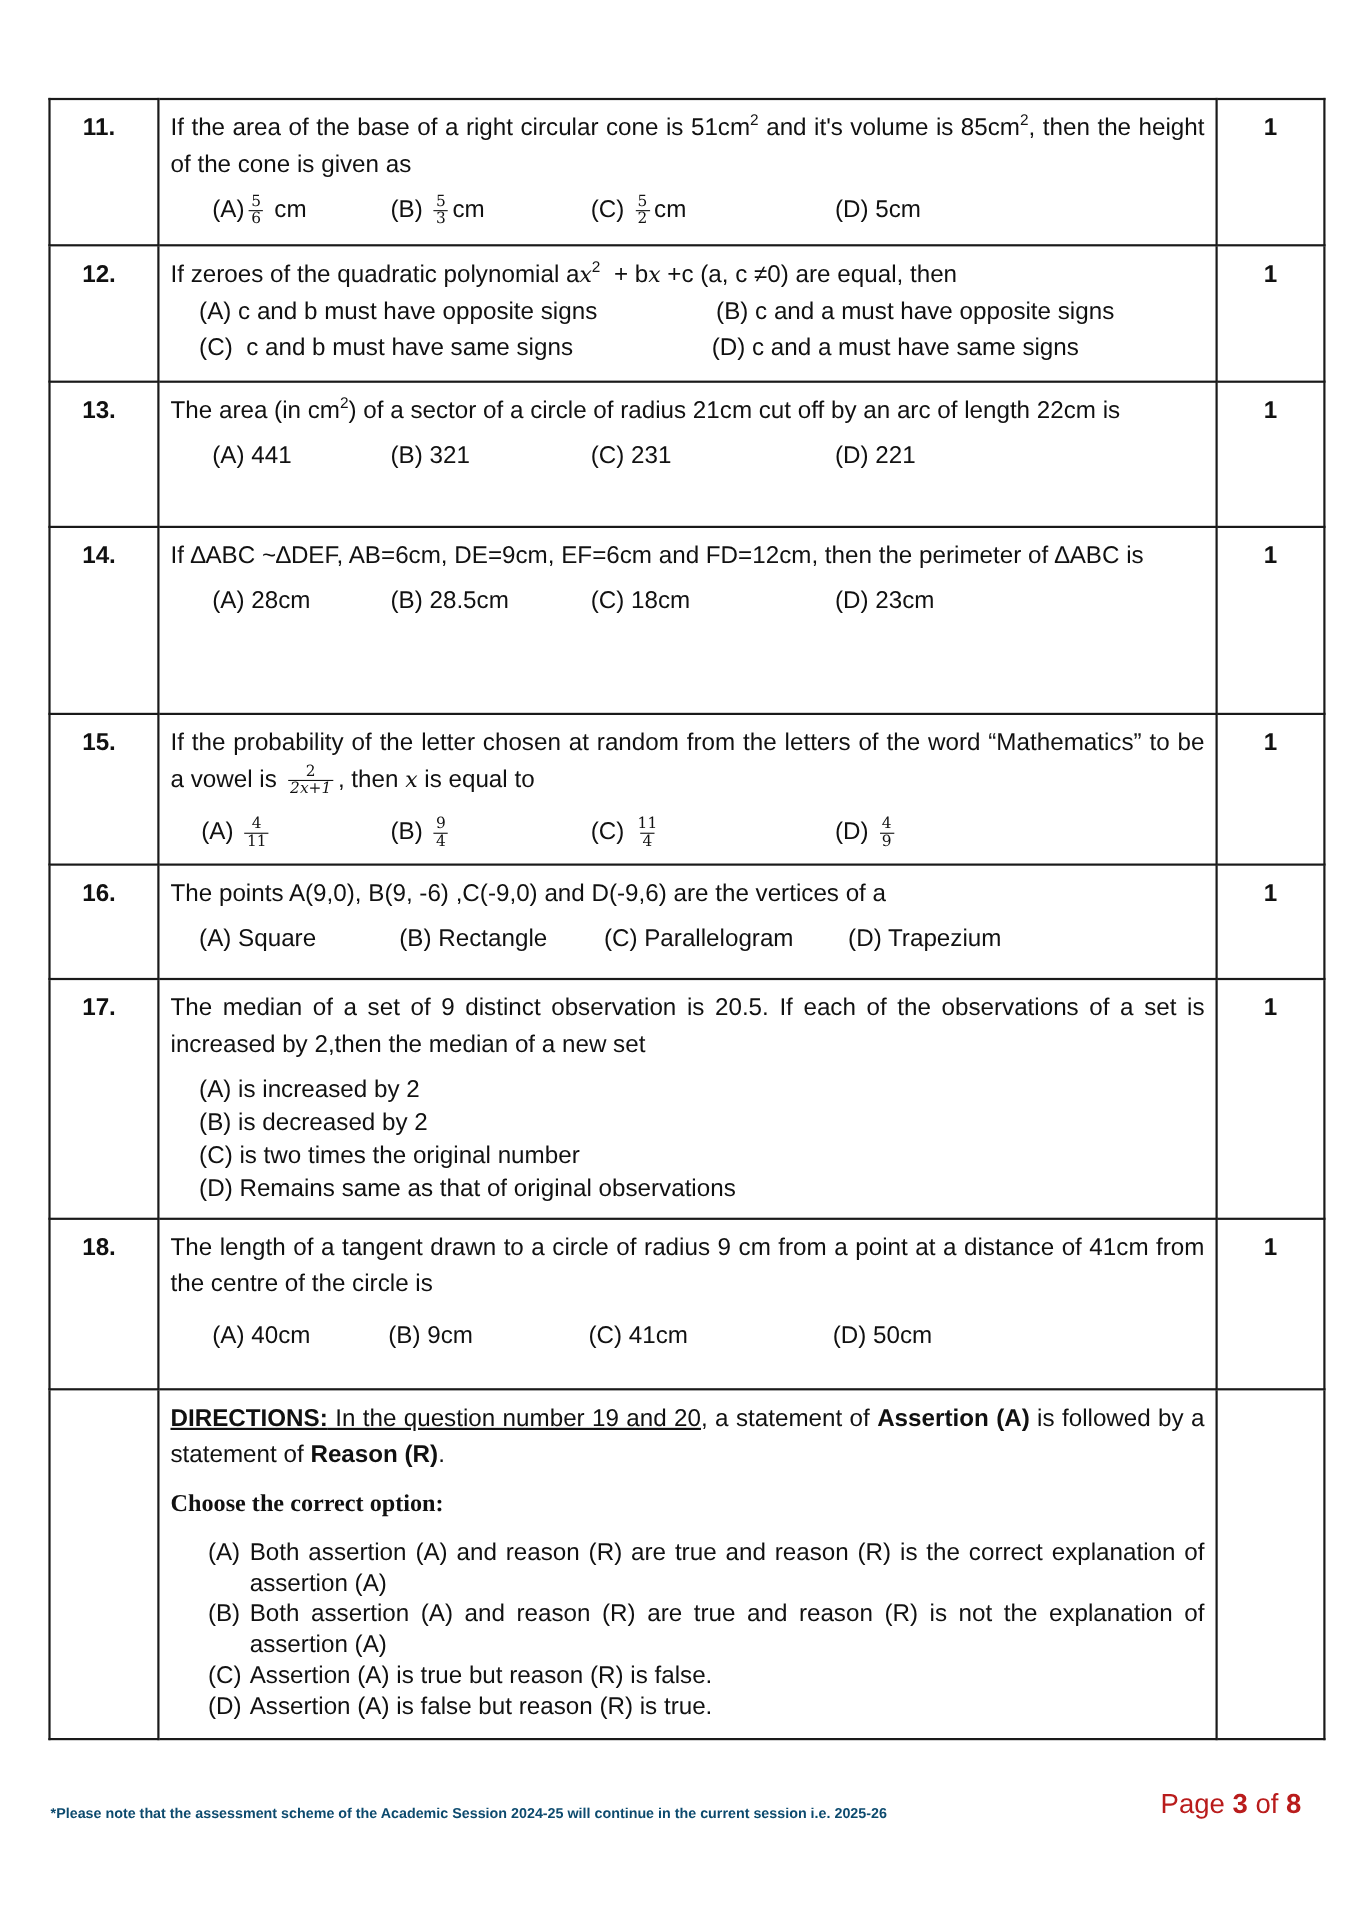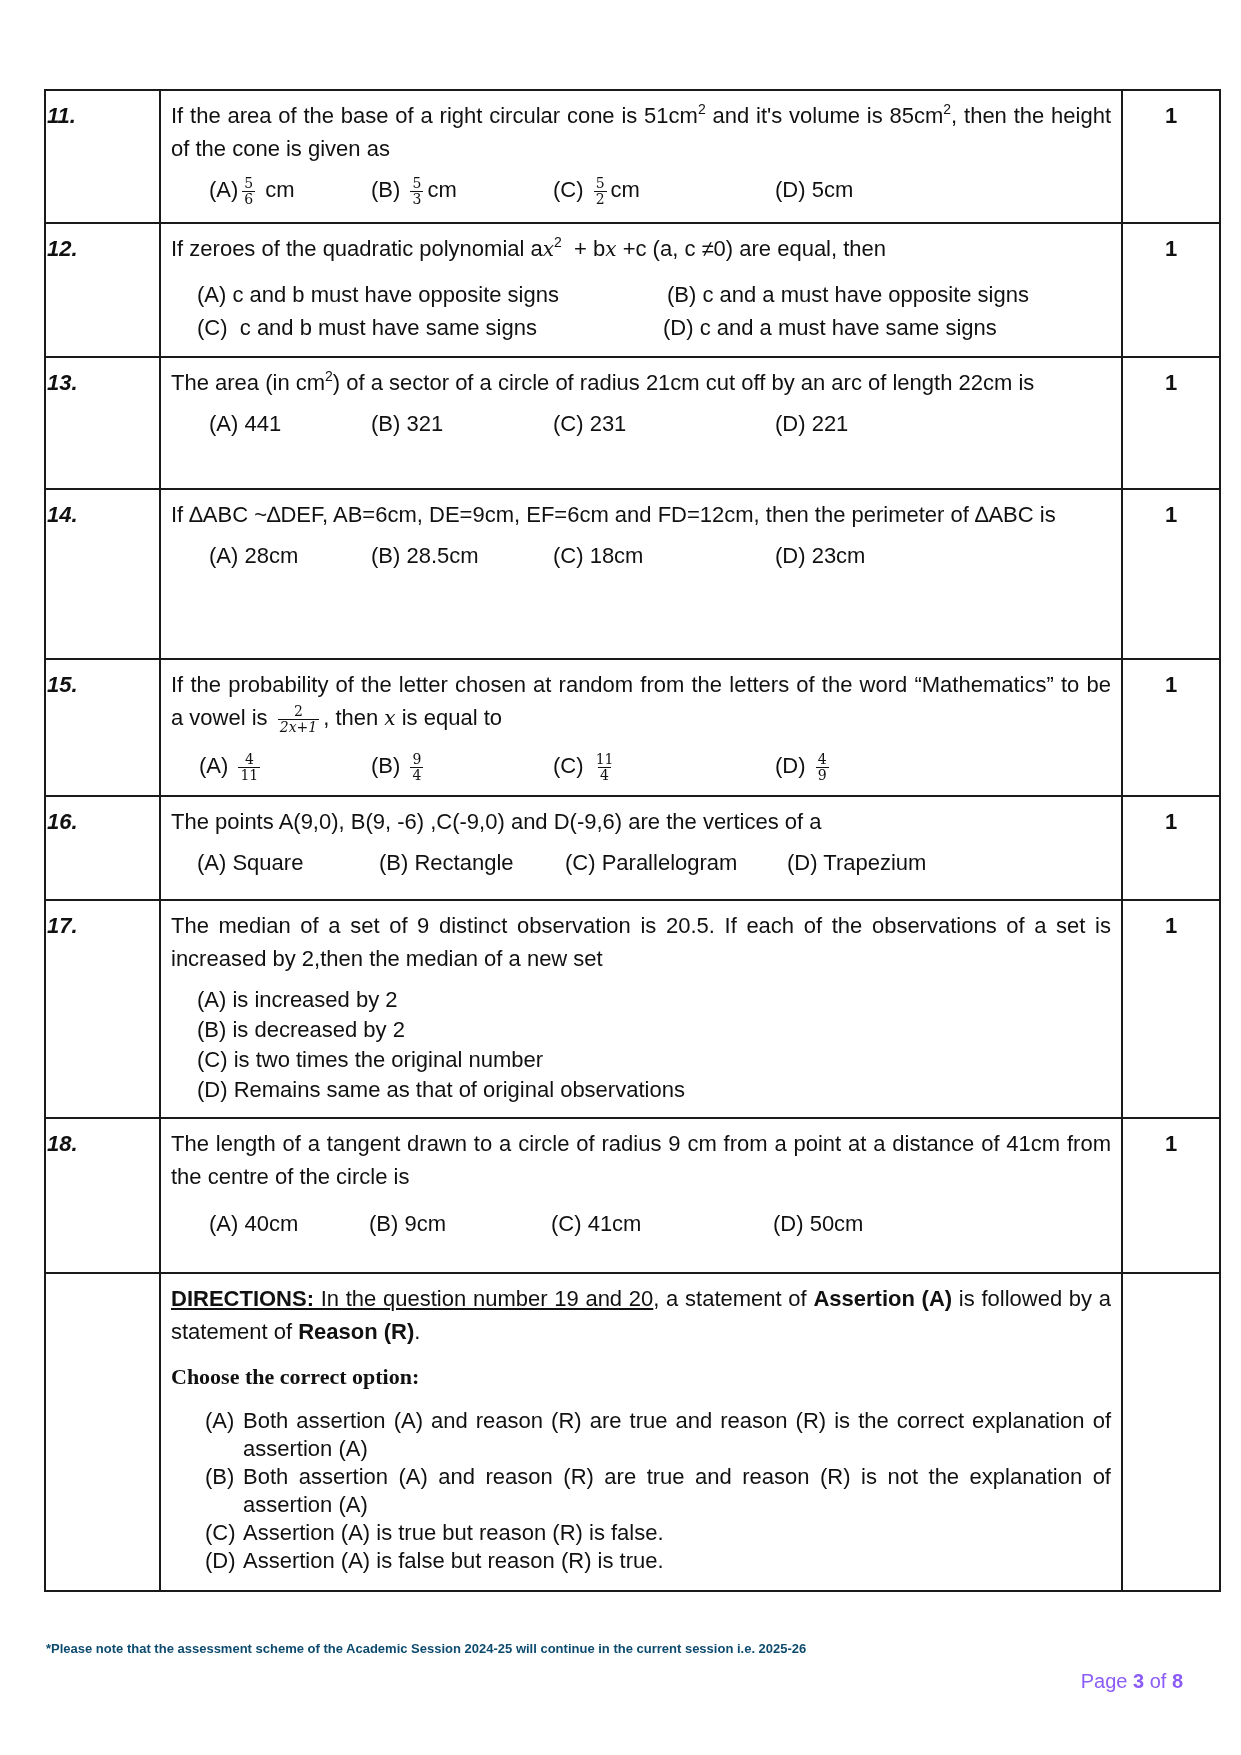--- a/index.html
+++ b/index.html
@@ -7,51 +7,51 @@
     width: 1241px; height: 1755px; position: relative; overflow: hidden;
     font-family: "Liberation Sans", sans-serif; color: #111111;
   }
   .qtable {
     position: absolute; left: 44px; top: 89px; width: 1140px;
     border-collapse: collapse; table-layout: fixed;
   }
   .qtable td {
     border: 2px solid #1a1a1a; vertical-align: top; font-size: 22px; line-height: 33px;
   }
-  .col-num { width: 86px; text-align: left; font-weight: bold; padding-top: 8px; padding-right: 26px; font-style: italic; }
+  .col-num { width: 86px; text-align: center; font-weight: bold; padding-top: 8px; padding-right: 10px; }
   .col-q { width: 940px; padding: 8px 10px 12px 10px; }
   .col-m { width: 94px; text-align: center; font-weight: bold; padding-top: 8px; }
   .stem { text-align: justify; }
   .opts { display: flex; margin-top: 8px; }
   .opts .o { white-space: nowrap; }
   .opts4 .o:nth-child(1) { width: 162px; padding-left: 38px; }
   .opts4 .o:nth-child(2) { width: 182px; }
   .opts4 .o:nth-child(3) { width: 222px; }
   .opts4 .o:nth-child(4) { width: 200px; }
-  .grid2 { display: grid; grid-template-columns: 470px 420px; margin-top: 12px; padding-left: 26px; row-gap: 0; }
+  .grid2 { display: grid; grid-template-columns: 470px 420px; margin-top: 0; padding-left: 26px; row-gap: 0; }
   .list { margin-top: 10px; padding-left: 26px; line-height: 30px; }
   .frac { display: inline-flex; flex-direction: column; align-items: center; vertical-align: middle;
           font-family: "DejaVu Serif", serif; font-size: 14px; line-height: 15px; margin: 0 4px; }
   .frac .num { padding: 0 2px; }
   .frac .den { border-top: 1.3px solid #111; padding: 0 2px; }
   sup { font-size: 14px; vertical-align: 9px; line-height: 0; }
   .ivar { font-family: "DejaVu Serif", serif; font-style: italic; font-size: 20px; }
   .row-q15 .opts { margin-top: 14px; }
   .dir-line { text-align: justify; }
   .u { text-decoration: underline; }
   .b { font-weight: bold; }
   .choose { font-weight: bold; margin-top: 12px; font-family: Liberation Serif, serif; }
   .ar-list { margin-top: 14px; padding-left: 34px; line-height: 28px; }
   .ar-item { display: flex; }
   .ar-item .lbl { width: 38px; flex: none; }
   .ar-item .txt { flex: 1; text-align: justify; }
   .footer-note {
     position: absolute; left: 46px; top: 1641px; font-size: 13px; font-weight: bold; color: #0c4a6e;
   }
-  .page-no { position: absolute; right: 58px; top: 1670px; font-size: 20px; color: #8b5cf6; }
+  .page-no { position: absolute; right: 58px; top: 1626px; font-size: 25px; color: #b91c1c; }
   .page-no .b { font-weight: bold; }
 </style>
 </head>
 <body>
 
 <table class="qtable">
 
   <tbody>
       <tr style="height:133px">
     <td class="col-num">11.</td>

